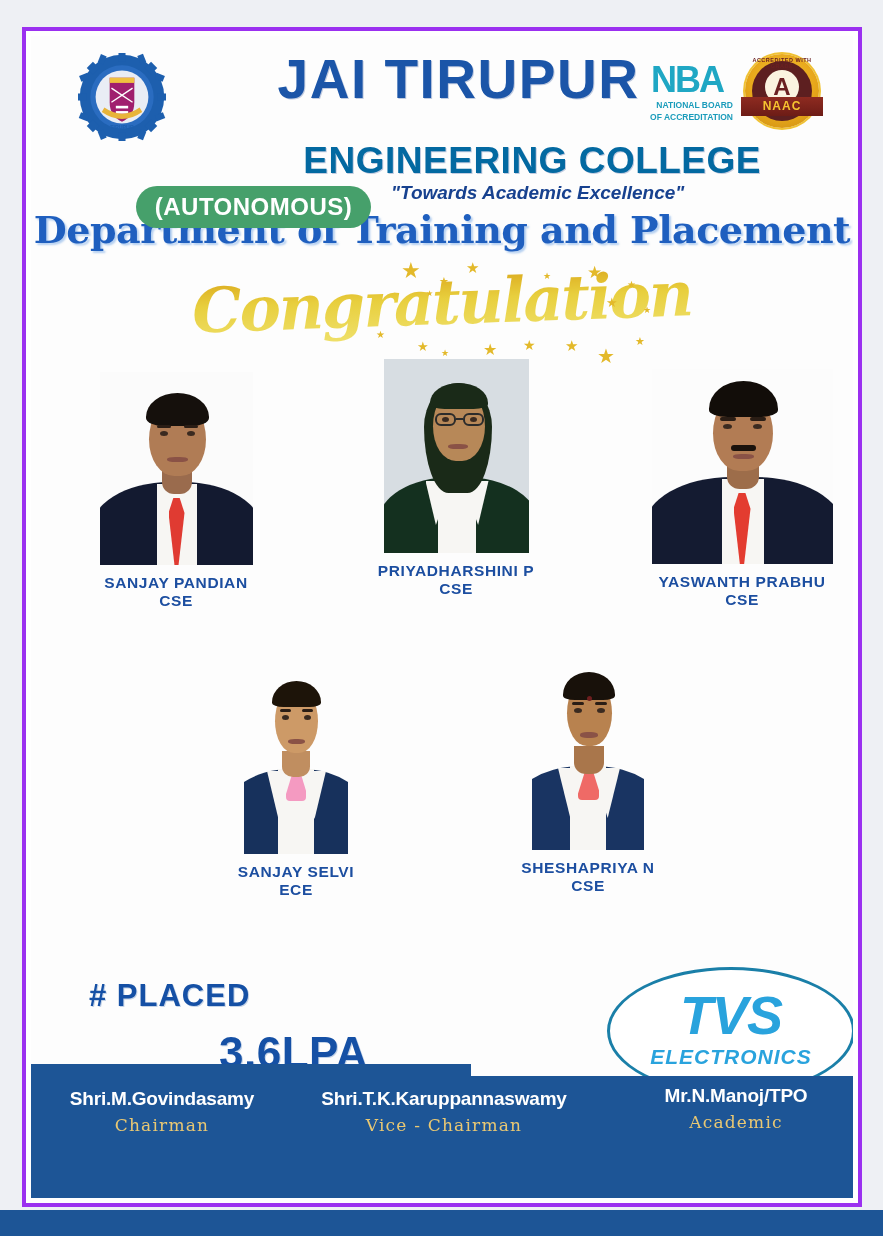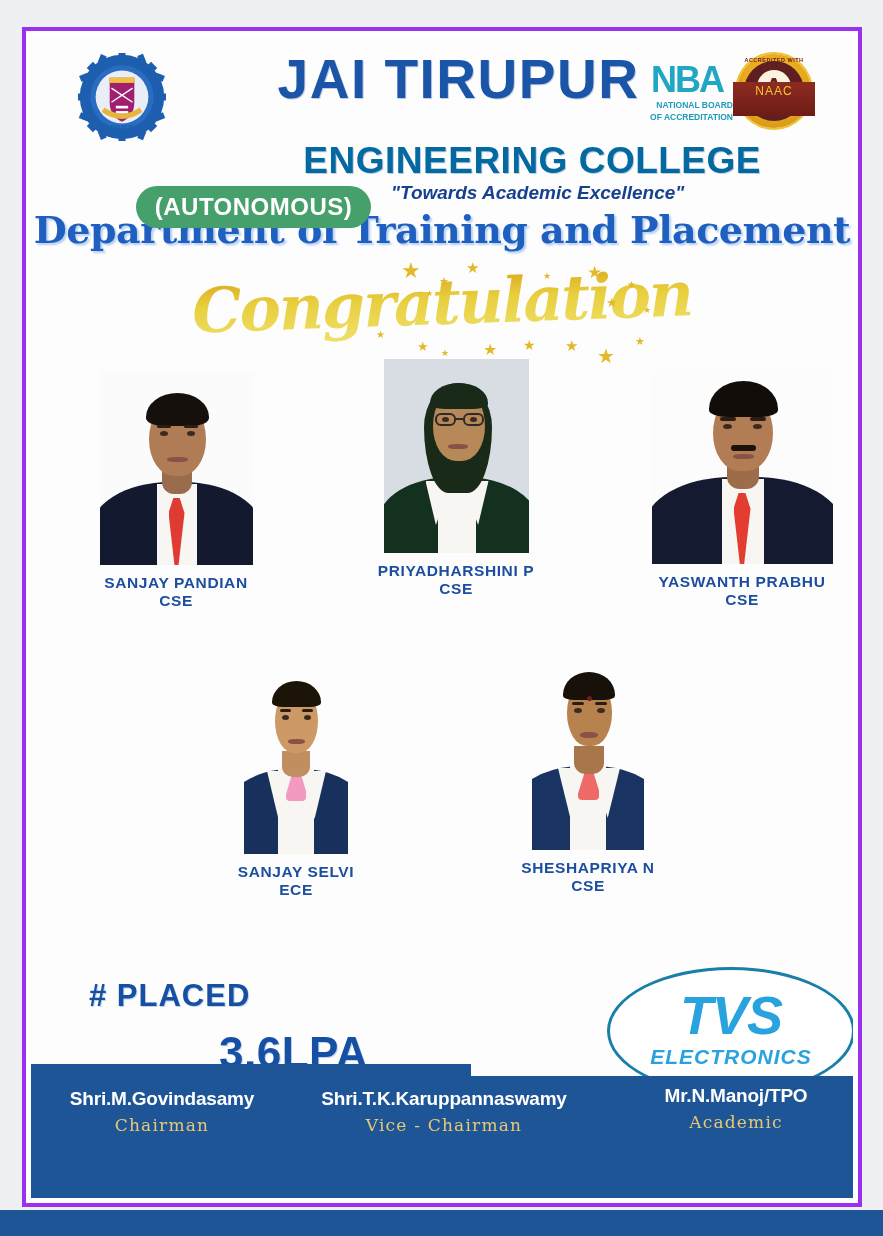--- a/index.html
+++ b/index.html
@@ -55,21 +55,21 @@
     color: #ffffff; font-size: 24px; font-weight: 700;
     display: flex; align-items: center; justify-content: center;
     letter-spacing: .5px;
   }
   .tagline {
     position: absolute; left: 360px; top: 146px;
     font-size: 19px; font-weight: 700; font-style: italic;
     color: #17418f;
   }
 
-  .accred-logos { position: absolute; left: 610px; top: 18px; display: flex; gap: 4px; align-items: flex-start; }
+  .accred-logos { position: absolute; left: 610px; top: 18px; display: flex; gap: 12px; align-items: flex-start; }
   .nba-logo { width: 92px; text-align: center; padding-top: 8px; }
   .nba-mark { font-size: 36px; font-weight: 700; color: #1fa7c4; letter-spacing: -2px; line-height: 36px; }
   .nba-sub { font-size: 8.5px; font-weight: 700; color: #1b9cbb; line-height: 10px; margin-top: 2px; text-align: right; }
   .naac-logo {
     width: 74px; height: 74px; position: relative;
   }
   .naac-ring {
     position: absolute; inset: 0; border-radius: 50%;
     background: radial-gradient(circle at 50% 40%, #f5c53a 0%, #e8a81b 55%, #c98a10 100%);
     box-shadow: 0 0 0 2px #f0c233;
@@ -83,23 +83,23 @@
     width: 34px; height: 34px; border-radius: 50%;
     background: #fbf3e0; color: #6b2021;
     font-size: 24px; font-weight: 700; line-height: 34px; text-align: center;
   }
   .naac-outer-text {
     position: absolute; left: 0; top: 3px; width: 100%;
     text-align: center; font-size: 5.5px; font-weight: 700; color: #6b2021;
     letter-spacing: .5px;
   }
   .naac-banner {
-    position: absolute; left: -4px; bottom: 12px; width: 82px; height: 34px;
+    position: absolute; left: -4px; bottom: 12px; width: 82px; height: 19px;
     background: linear-gradient(#8e2b21,#6d1c16);
-    color: #f6c430; font-size: 12px; font-weight: 400;
+    color: #f6c430; font-size: 12px; font-weight: 700;
     text-align: center; line-height: 19px; letter-spacing: 1px;
   }
 
   
   .dept-title {
     text-align: center; font-size: 38px; font-weight: 700;
     color: #1f5fbf; font-family: "DejaVu Serif", serif;
     letter-spacing: -.5px; margin-top: -4px;
     text-shadow: 2px 2px 2px rgba(120,170,230,.55);
   }

